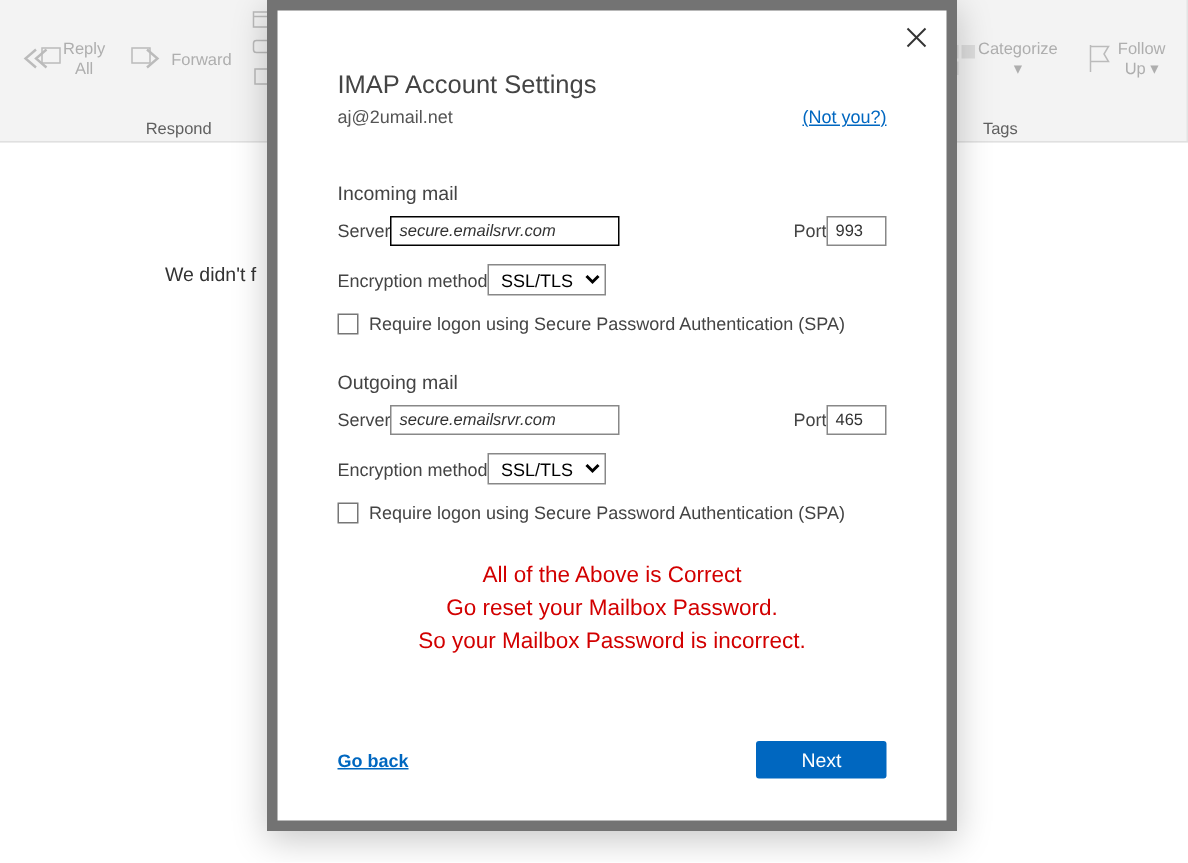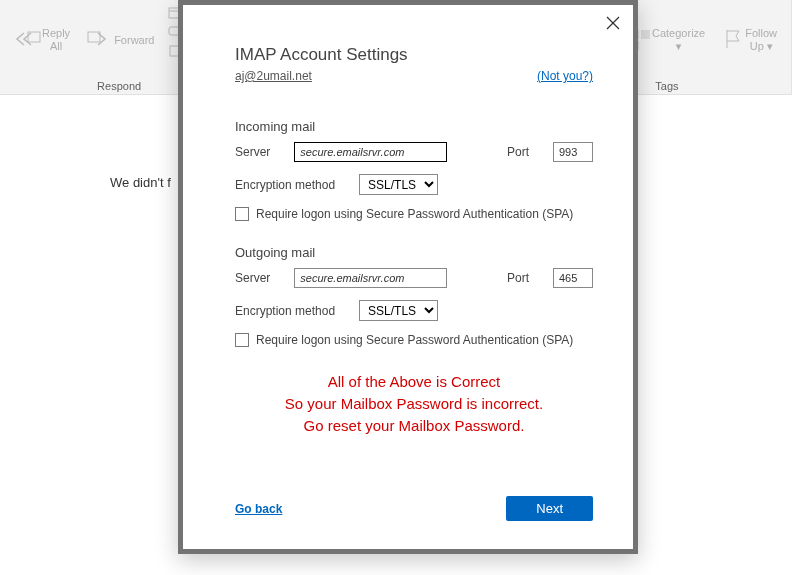--- a/index.html
+++ b/index.html
@@ -78,25 +78,24 @@
   }
 
   
   .dialog {
     position: absolute;
     left: 178px;
     top: 0;
     width: 460px;
     height: 554px;
     background: #fff;
-    border: 5px solid #737373;
+    border: 7px solid #737373;
     box-shadow: 0 6px 22px rgba(0,0,0,0.22);
     display: flex;
     flex-direction: column;
-    padding-left: 12px;
   }
   .dialog-close {
     position: absolute;
     top: 8px;
     right: 10px;
     width: 20px;
     height: 20px;
     cursor: pointer;
   }
   .dialog-body {
@@ -111,37 +110,36 @@
   }
   .dialog-row-top {
     display: flex;
     justify-content: space-between;
     align-items: center;
     margin-bottom: 36px;
   }
   .email {
     font-size: 12px;
     color: #555;
-    text-decoration: underline;
   }
   .link {
     color: #0067c0;
     text-decoration: underline;
     font-size: 12px;
     cursor: pointer;
   }
   .section-title {
     font-size: 13px;
     color: #444;
     margin-bottom: 8px;
   }
   .field-row {
     display: flex;
     align-items: center;
-    gap: 24px;
+    gap: 0;
     margin-bottom: 12px;
     font-size: 12px;
   }
   .field-label { color: #444; }
   input[type=text] {
     height: 20px;
     border: 1px solid #888;
     padding: 0 5px;
     font-size: 11px;
     color: #333;
@@ -327,22 +325,22 @@
         <option>SSL/TLS</option>
       </select>
     </div>
     <div class="checkbox-row">
       <div class="checkbox-box"></div>
       <span>Require logon using Secure Password Authentication (SPA)</span>
     </div>
 
     <div class="red-msg">
       <div>All of the Above is Correct</div>
+      <div>Go reset your Mailbox Password.</div>
       <div>So your Mailbox Password is incorrect.</div>
-      <div>Go reset your Mailbox Password.</div>
     </div>
   </div>
 
   <div class="dialog-footer">
     <span class="link" style="font-weight:600">Go back</span>
     <button class="next-btn">Next</button>
   </div>
 
 </div>
 

